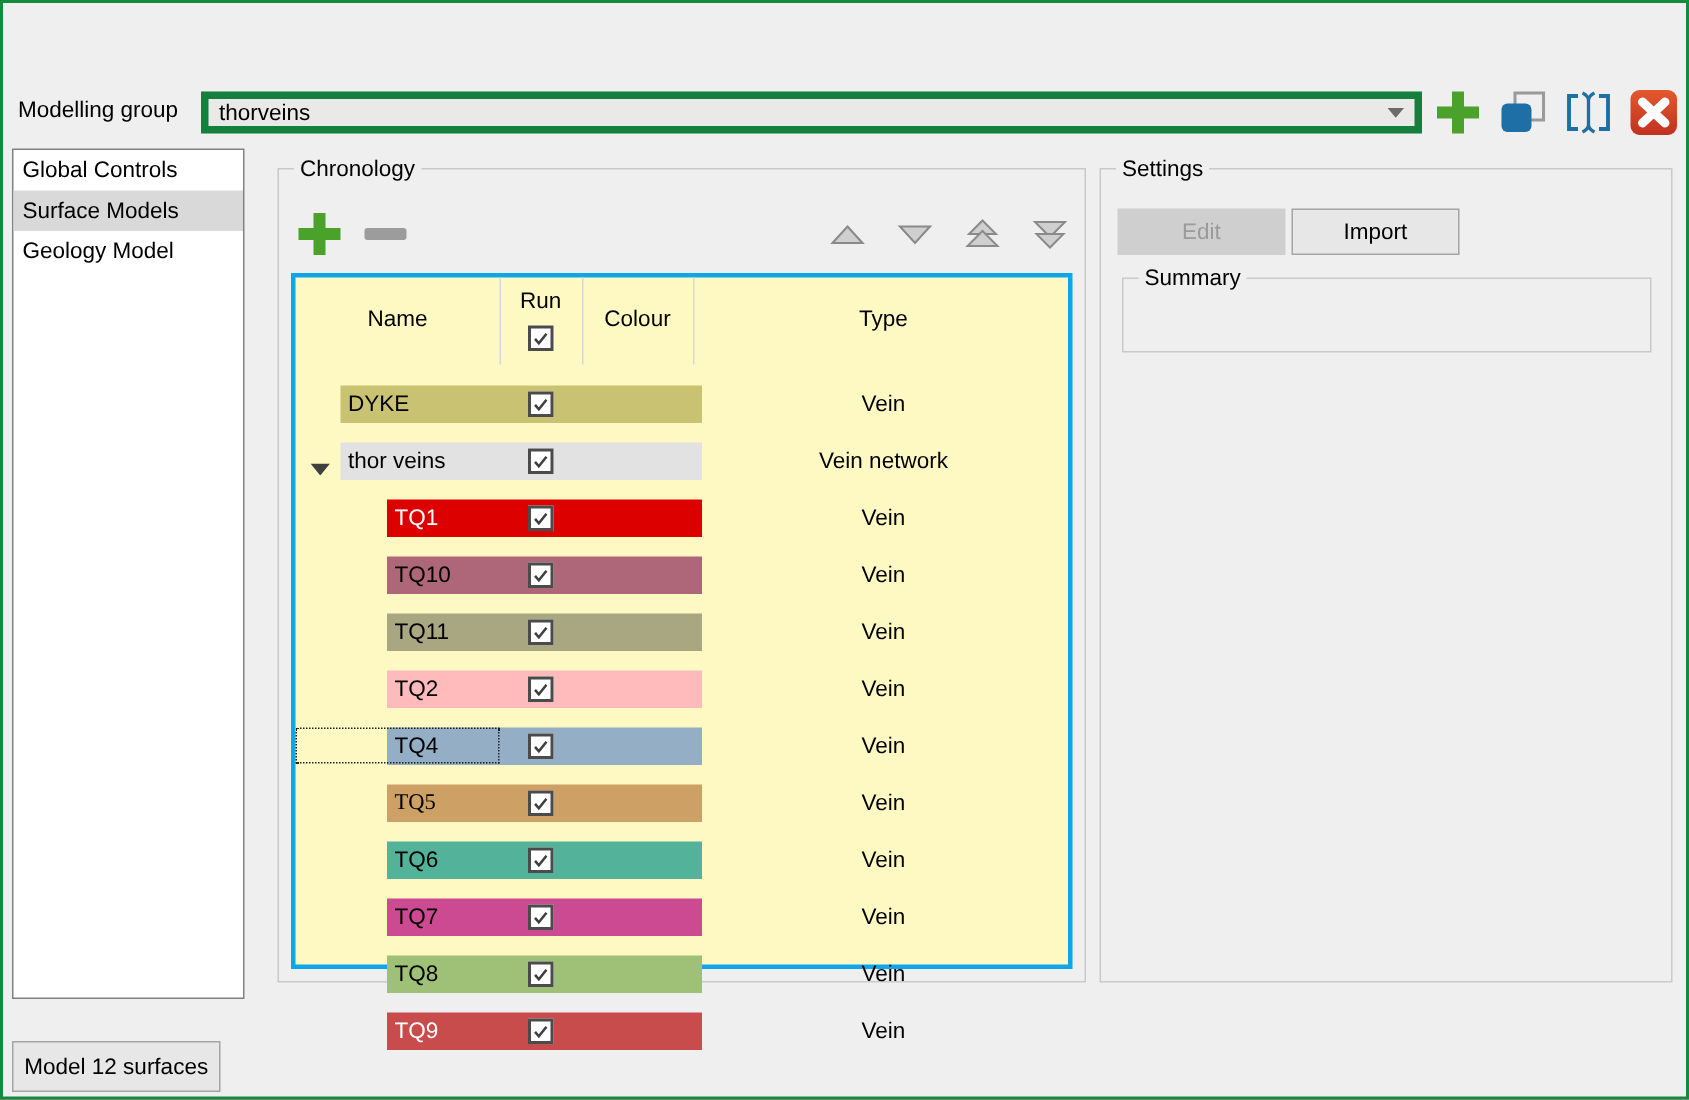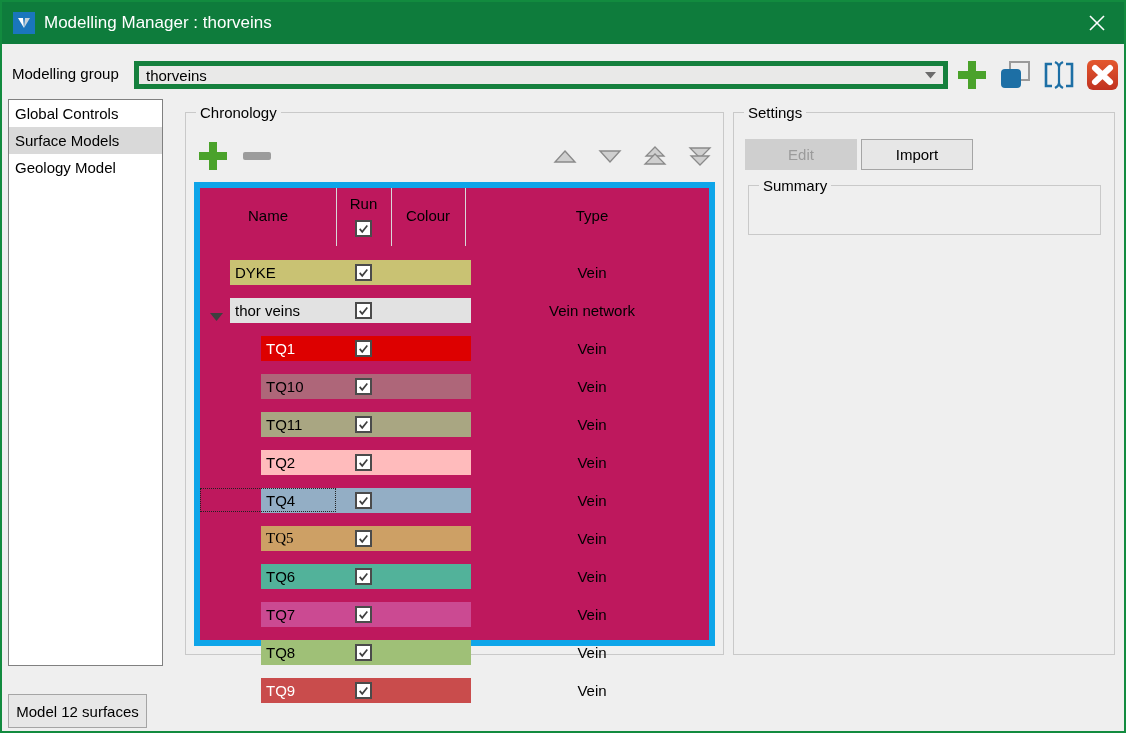--- a/index.html
+++ b/index.html
@@ -61,21 +61,21 @@
   .chron-add { position: absolute; left: 9px; top: 25px; width: 36px; height: 36px;
     display:flex; align-items:center; justify-content:center; cursor:pointer; }
   .chron-remove { position: absolute; left: 53px; top: 25px; width: 36px; height: 36px;
     display:flex; align-items:center; justify-content:center; cursor:pointer; }
   .chron-remove .bar { width: 28px; height: 8px; background:#9c9c9c; border-radius:2px; }
   .move-btns { position: absolute; right: 10px; top: 33px; display: flex; gap: 19px; }
   .move-btn { width: 26px; height: 20px; display:flex; align-items:center; justify-content:center; cursor:pointer; }
   
   .chron-table {
     position: absolute; left: 192px; top: 180px; width: 521px; height: 464px;
-    background: #be185d; border: 6px solid #0ea5e9;
+    background: #fef9c3; border: 3px solid #0ea5e9;
   }
   .tbl-header { position: absolute; left: 0; top: 0; width: 519px; height: 58px; }
   .col-sep { position: absolute; top: 0; width: 1px; height: 58px; background: #d8d8d8; }
   .hdr-label { position: absolute; top: 10px; height: 20px; line-height: 20px; text-align: center; }
   .hdr-name   { left: 0;   width: 136px; top: 18px; }
   .hdr-run    { left: 136px; width: 55px; top: 6px; }
   .hdr-colour { left: 191px; width: 74px; top: 18px; }
   .hdr-type   { left: 265px; width: 254px; top: 18px; }
   .hdr-checkbox { position: absolute; left: 155px; top: 32px; }
   .rows { position: absolute; left: 0; top: 59px; width: 519px; }
@@ -106,35 +106,20 @@
     position: absolute; left: 6px; top: 692px; width: 139px; height: 34px;
     background: #e7e7e7; border: 1px solid #a5a5a5;
     display: flex; align-items: center; justify-content: center; cursor: pointer;
   }
 </style>
 </head>
 <body>
 
 <div class="window">
 
-  <div class="titlebar">
-    <div class="app-icon">
-      <svg width="18" height="16" viewBox="0 0 18 16">
-        <polygon points="3,3 8,3 9,13" fill="#ffffff"></polygon>
-        <polygon points="9,13 10,3 15,3" fill="#c6d2da"></polygon>
-      </svg>
-    </div>
-    <div class="titlebar-title">Modelling Manager : thorveins</div>
-    <div class="close-btn">
-      <svg width="20" height="20" viewBox="0 0 20 20">
-        <line x1="3" y1="3" x2="17" y2="17" stroke="#ffffff" stroke-width="1.6"></line>
-        <line x1="17" y1="3" x2="3" y2="17" stroke="#ffffff" stroke-width="1.6"></line>
-      </svg>
-    </div>
-  </div>
 
   <div class="mg-label">Modelling group</div>
   <div class="combobox">
     <span class="cb-value">thorveins</span>
     <svg width="11" height="7" viewBox="0 0 11 7">
       <polygon points="0,0 11,0 5.5,6.5" fill="#6b6b6b"></polygon>
     </svg>
   </div>
 
   <div class="icon-btn" style="left:952px;">

